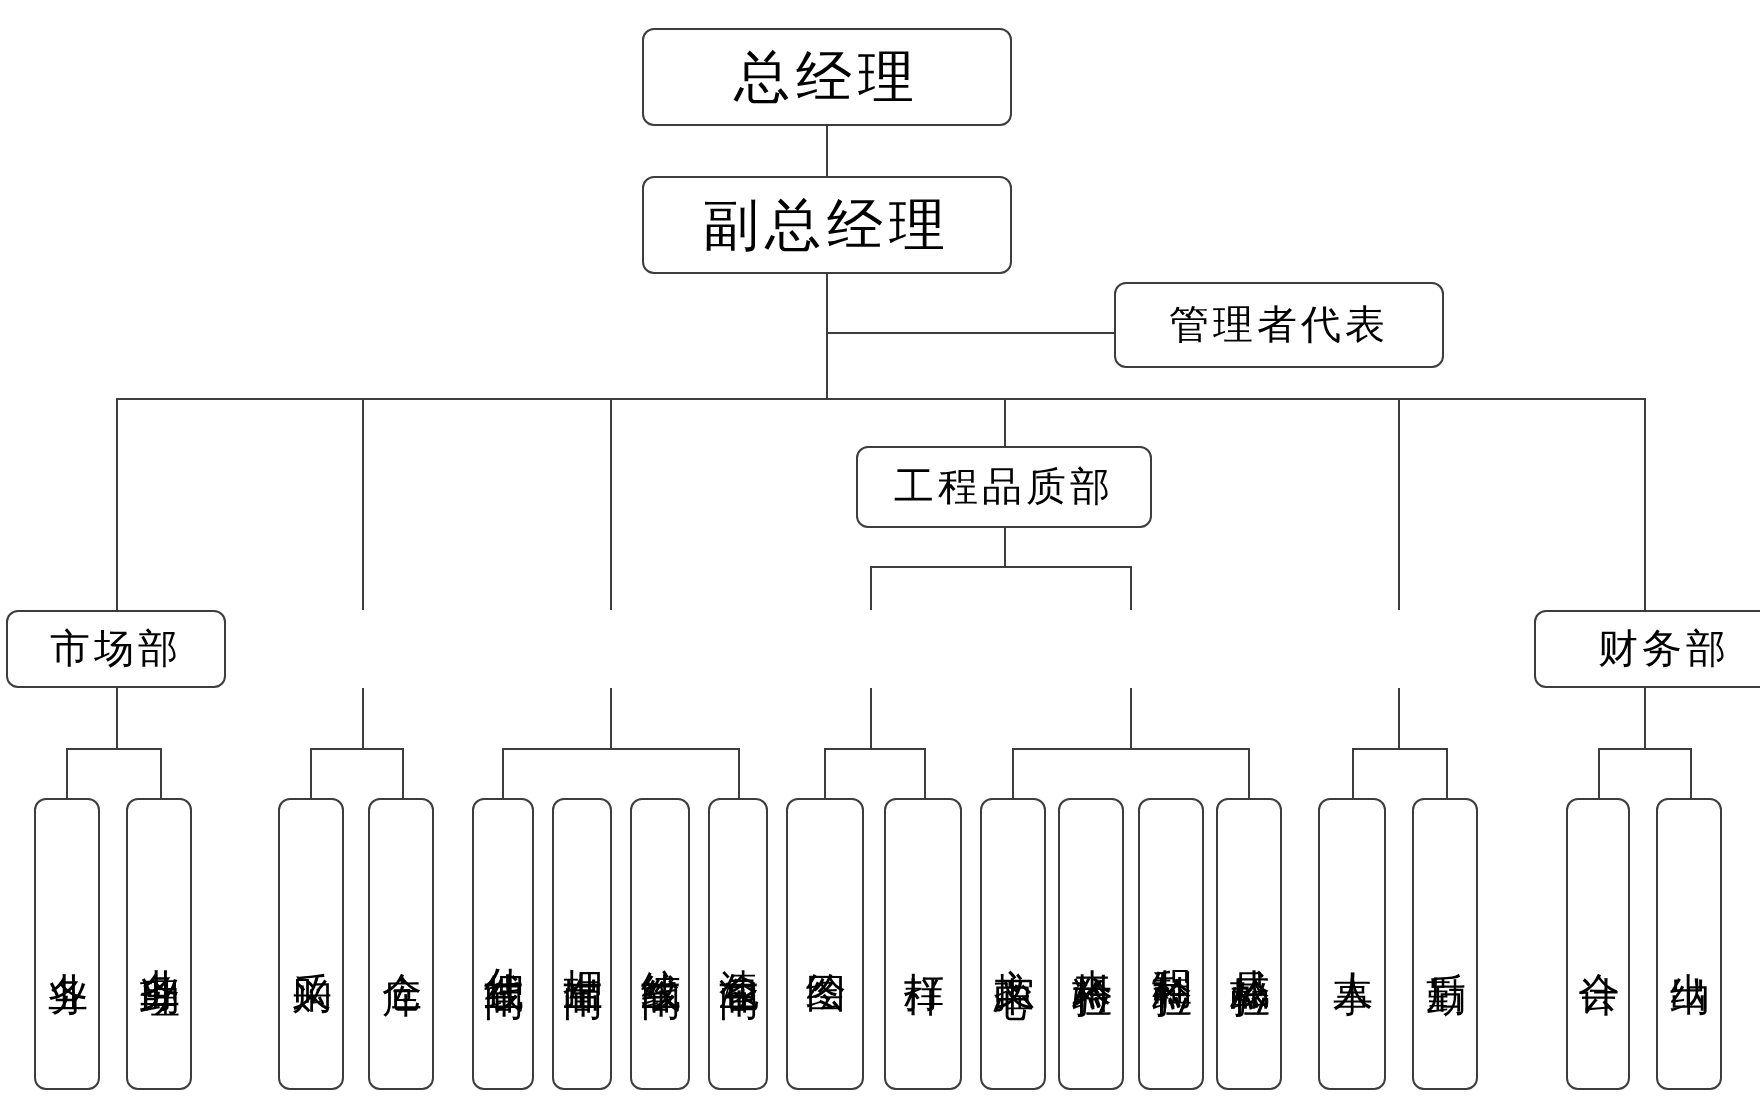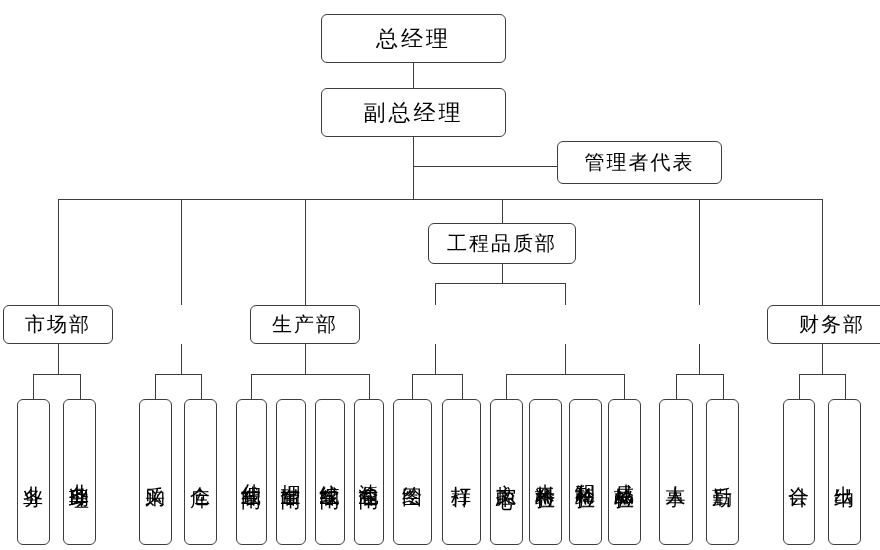--- a/index.html
+++ b/index.html
@@ -17,21 +17,21 @@
     box-sizing: border-box;
     border: 1px solid #3d3d3d;
     border-radius: 6px;
     background: #ffffff;
     display: flex;
     align-items: center;
     justify-content: center;
     text-align: center;
   }
   .h-text { font-size: 20px; letter-spacing: 2px; white-space: nowrap; }
-  .title-text { font-size: 22px; letter-spacing: 3px; white-space: nowrap; }
+  .title-text { font-size: 28px; letter-spacing: 3px; white-space: nowrap; }
   .vbox span {
     writing-mode: vertical-rl;
     text-orientation: upright;
     font-size: 20px;
     line-height: 1.0;
     letter-spacing: 2px;
   }
   .line {
     position: absolute;
     background: #3d3d3d;
@@ -107,23 +107,20 @@
   <div class="box" style="left:557px;top:141px;width:165px;height:43px">
     <span class="h-text">管理者代表</span>
   </div>
   <div class="box" style="left:428px;top:223px;width:148px;height:41px">
     <span class="h-text">工程品质部</span>
   </div>
 
   <div class="box" style="left:3px;top:305px;width:110px;height:39px">
     <span class="h-text">市场部</span>
   </div>
-  <div class="box" style="left:250px;top:305px;width:110px;height:39px">
-    <span class="h-text">生产部</span>
-  </div>
   <div class="box" style="left:767px;top:305px;width:130px;height:39px">
     <span class="h-text">财务部</span>
   </div>
 
   <div class="box vbox" style="left:17px;top:399px;width:33px;height:146px">
     <span>业务</span>
   </div>
   <div class="box vbox" style="left:63px;top:399px;width:33px;height:146px">
     <span>业务助理</span>
   </div>

